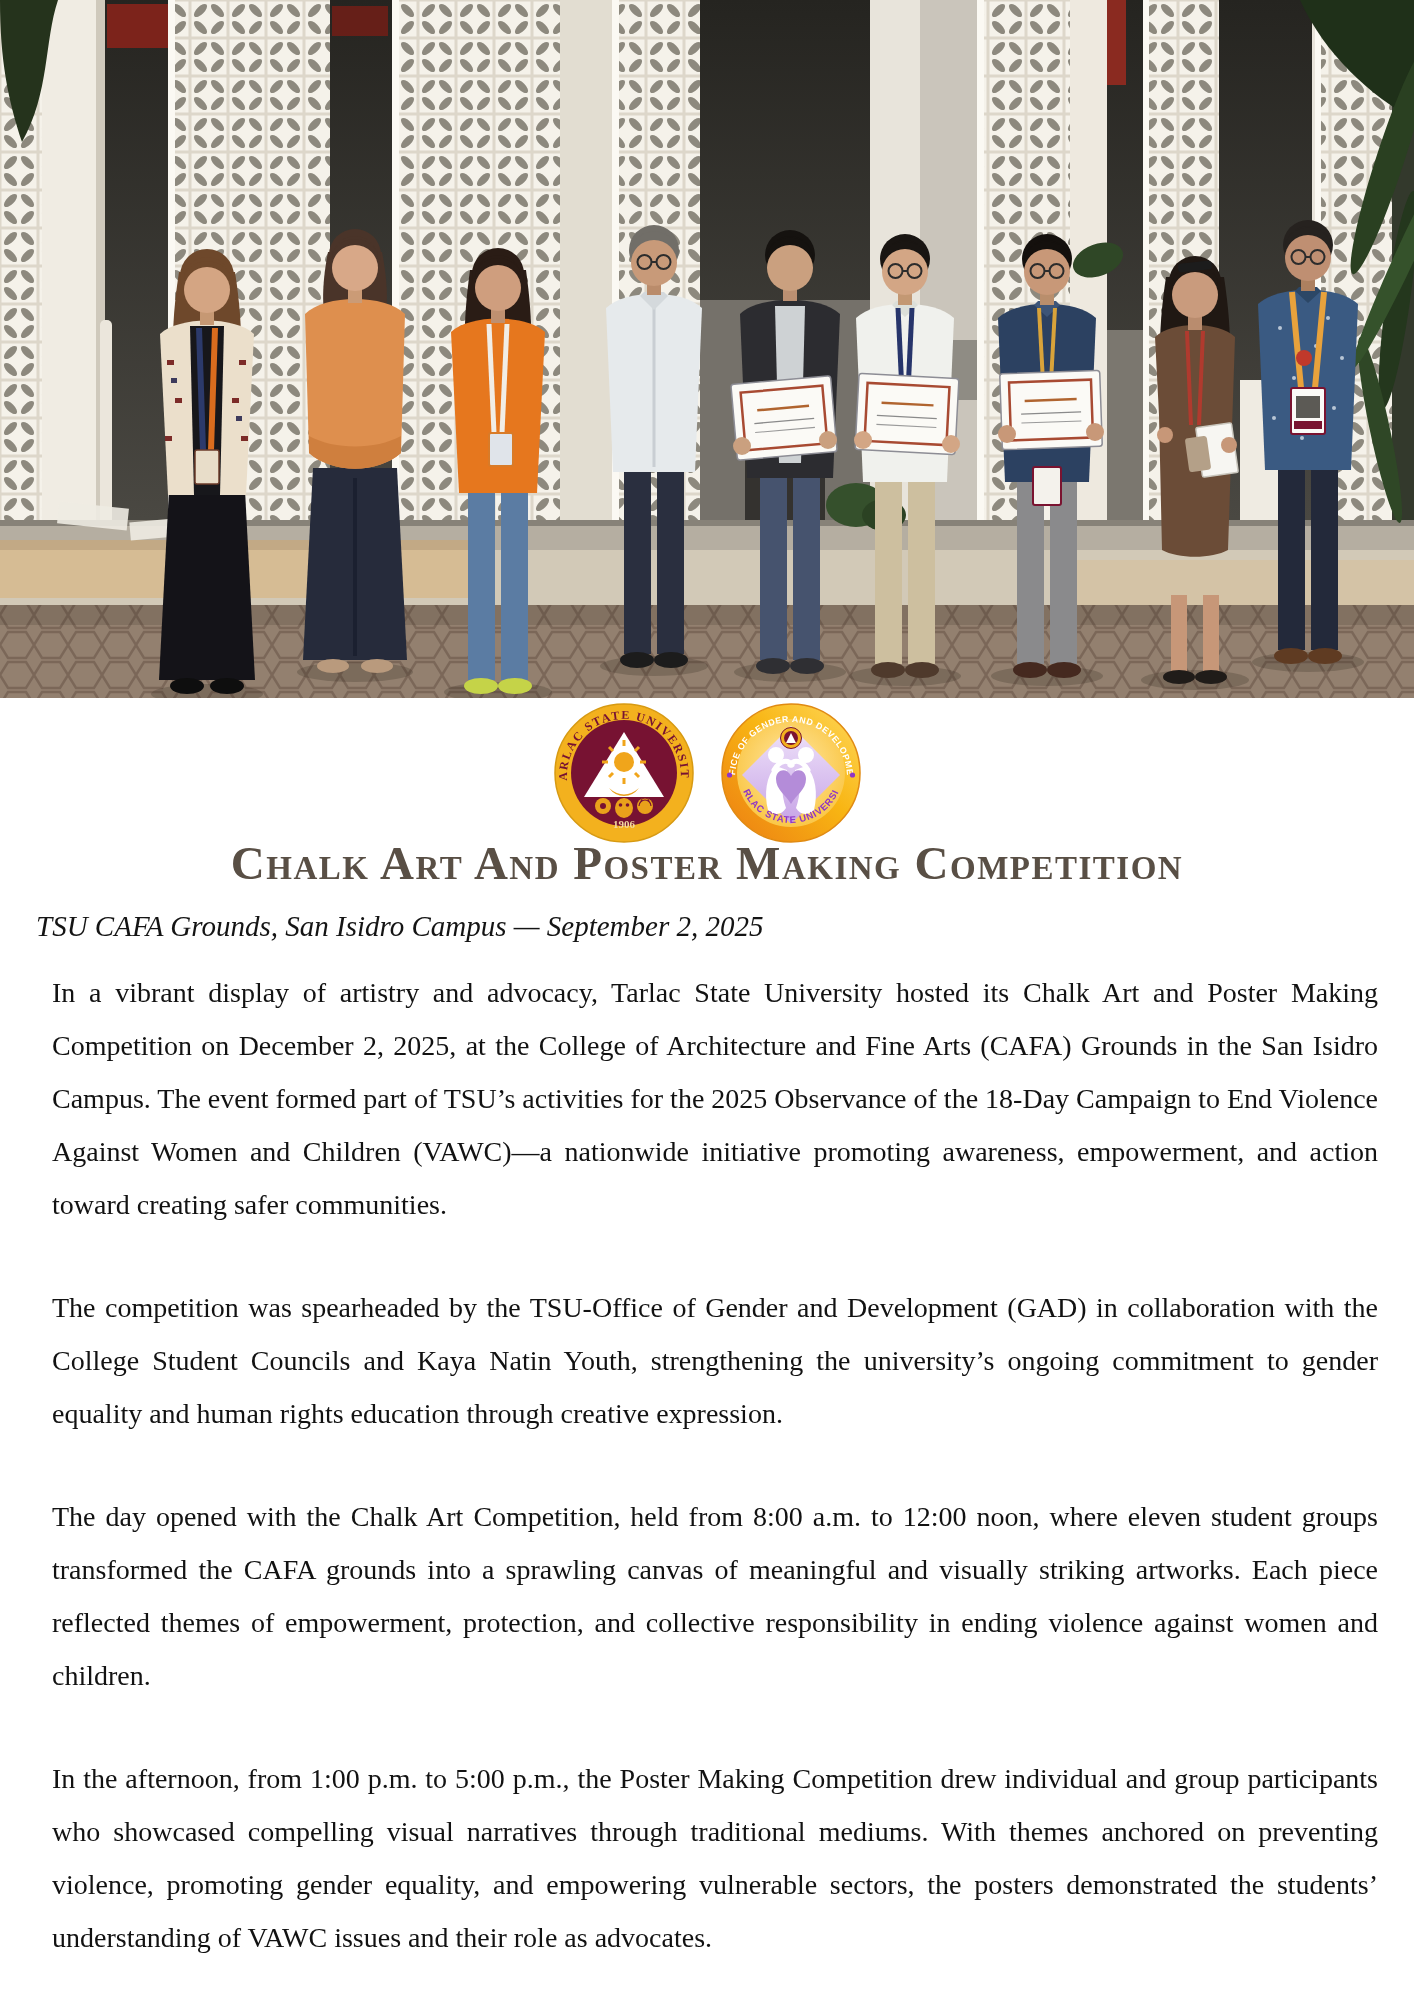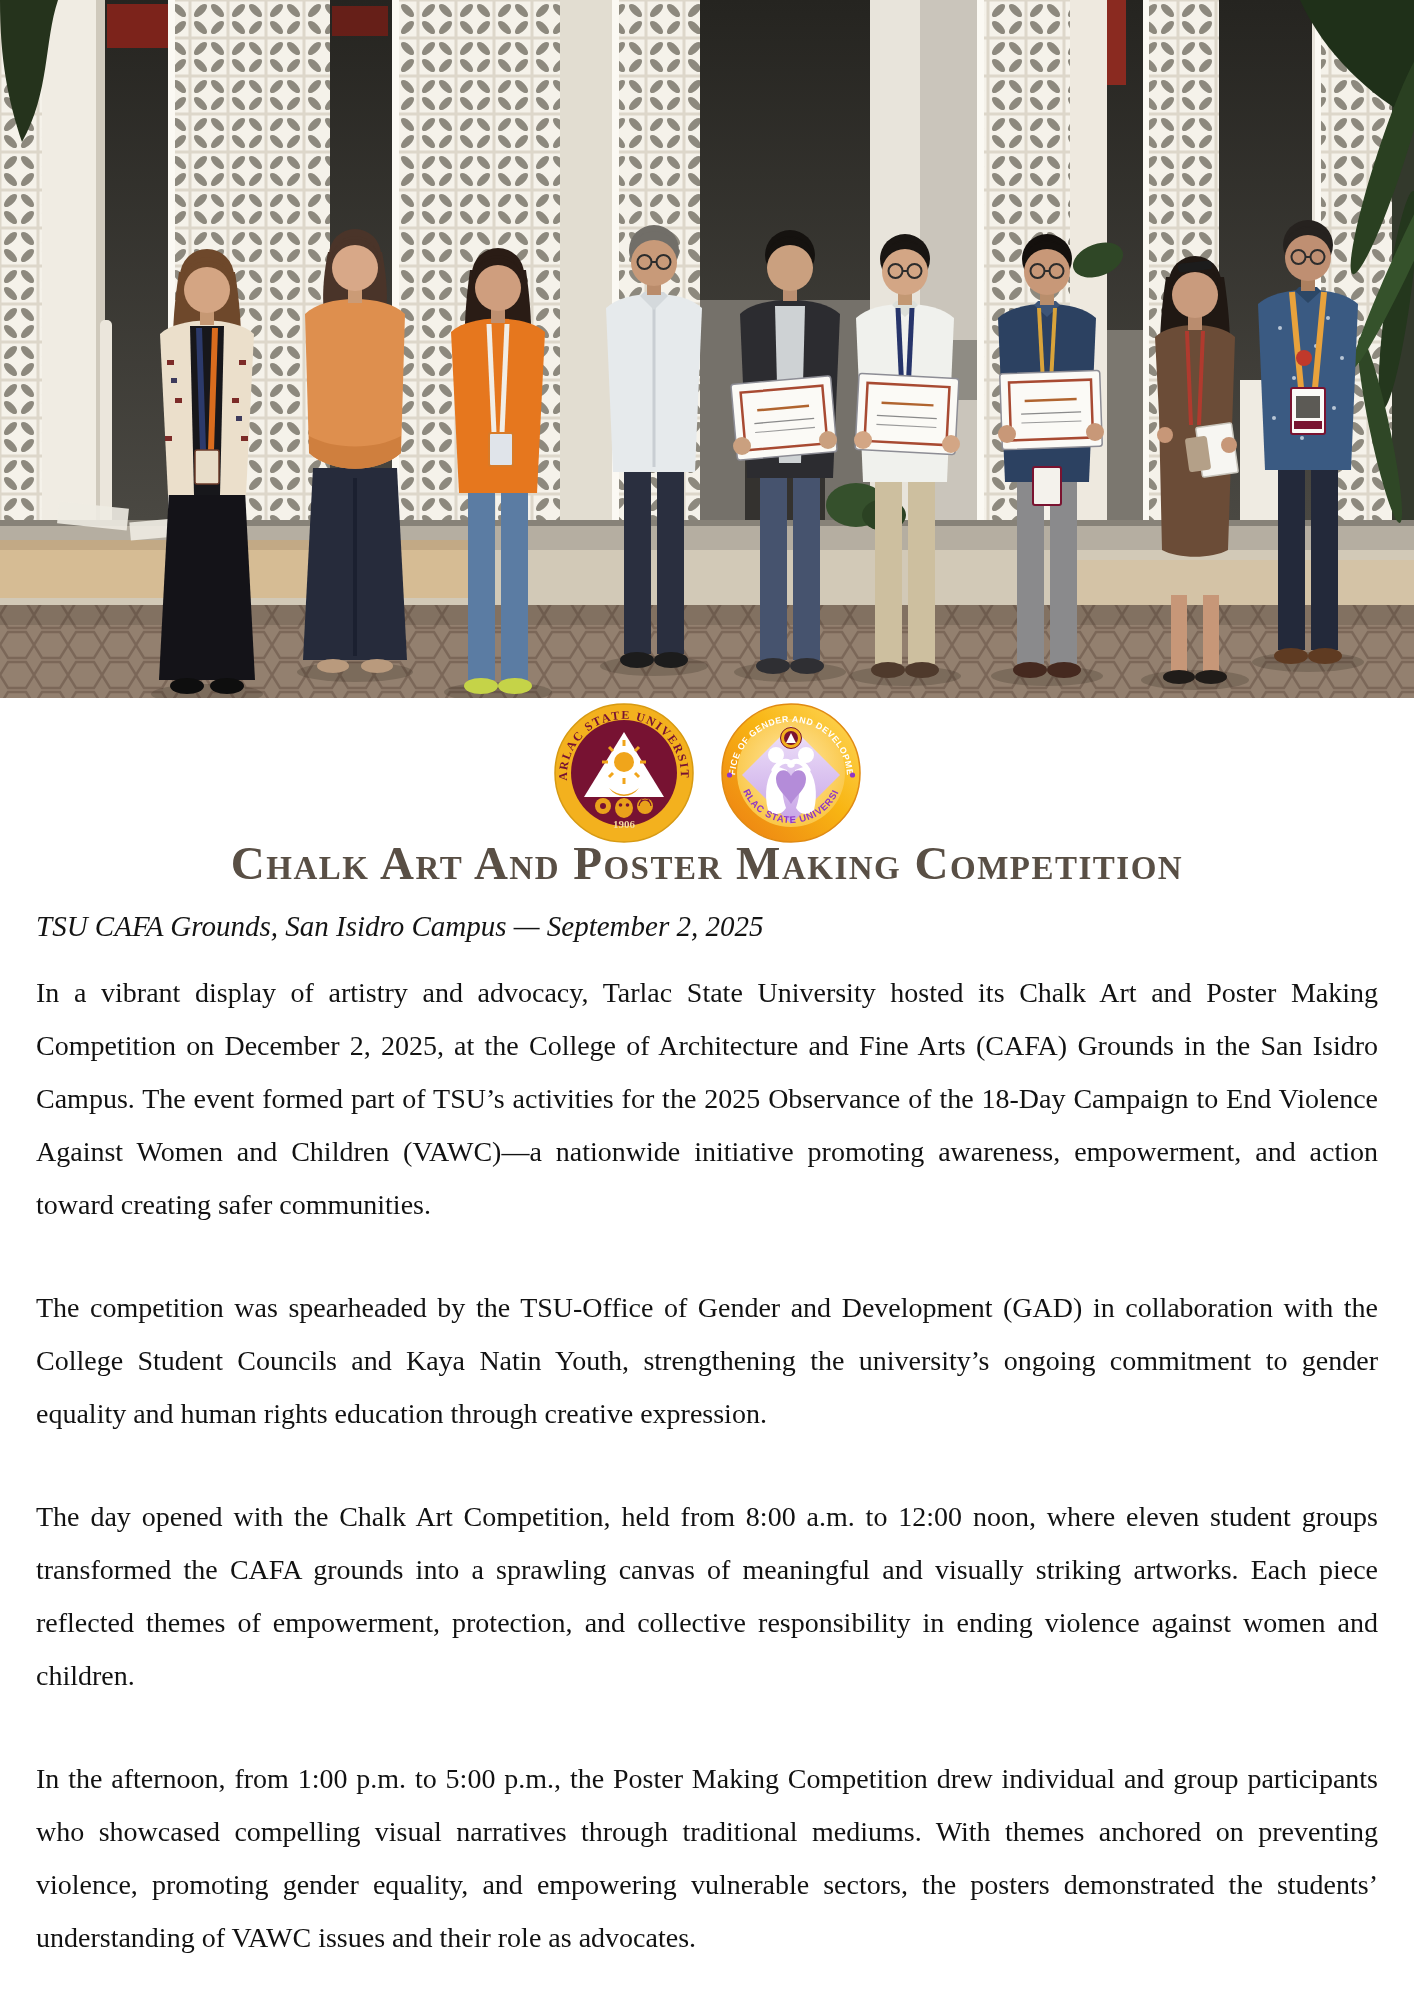--- a/index.html
+++ b/index.html
@@ -6,21 +6,21 @@
   .page{position:relative;width:1414px;height:2000px;background:#ffffff;overflow:hidden;
         font-family:"Liberation Serif", serif;}
   .photo{position:absolute;top:0;left:0;width:1414px;height:698px;margin:0;}
   .logos{position:absolute;top:702px;left:0;width:1414px;display:flex;justify-content:center;gap:25px;}
   .title{position:absolute;top:836px;left:0;width:1414px;margin:0;text-align:center;
          font-size:47px;font-weight:700;font-variant:small-caps;letter-spacing:1.5px;color:#594f45;}
   .dateline{position:absolute;top:910px;left:36px;margin:0;font-style:italic;font-size:29px;
             font-weight:500;color:#141414;}
   .body-text{position:absolute;top:966px;left:36px;width:1342px;font-size:28px;line-height:53px;
              text-align:justify;color:#121212;}
-  .body-text p{margin:0 0 50px 0;}
+  .body-text p{margin:0 0 50px 16px;}
 </style>
 </head>
 <body>
 
 <div class="page">
 
   <figure class="photo">
     <svg width="1414" height="698" viewBox="0 0 1414 698" preserveAspectRatio="none">
       <defs>
         <pattern id="lat" width="38" height="38" patternUnits="userSpaceOnUse">

